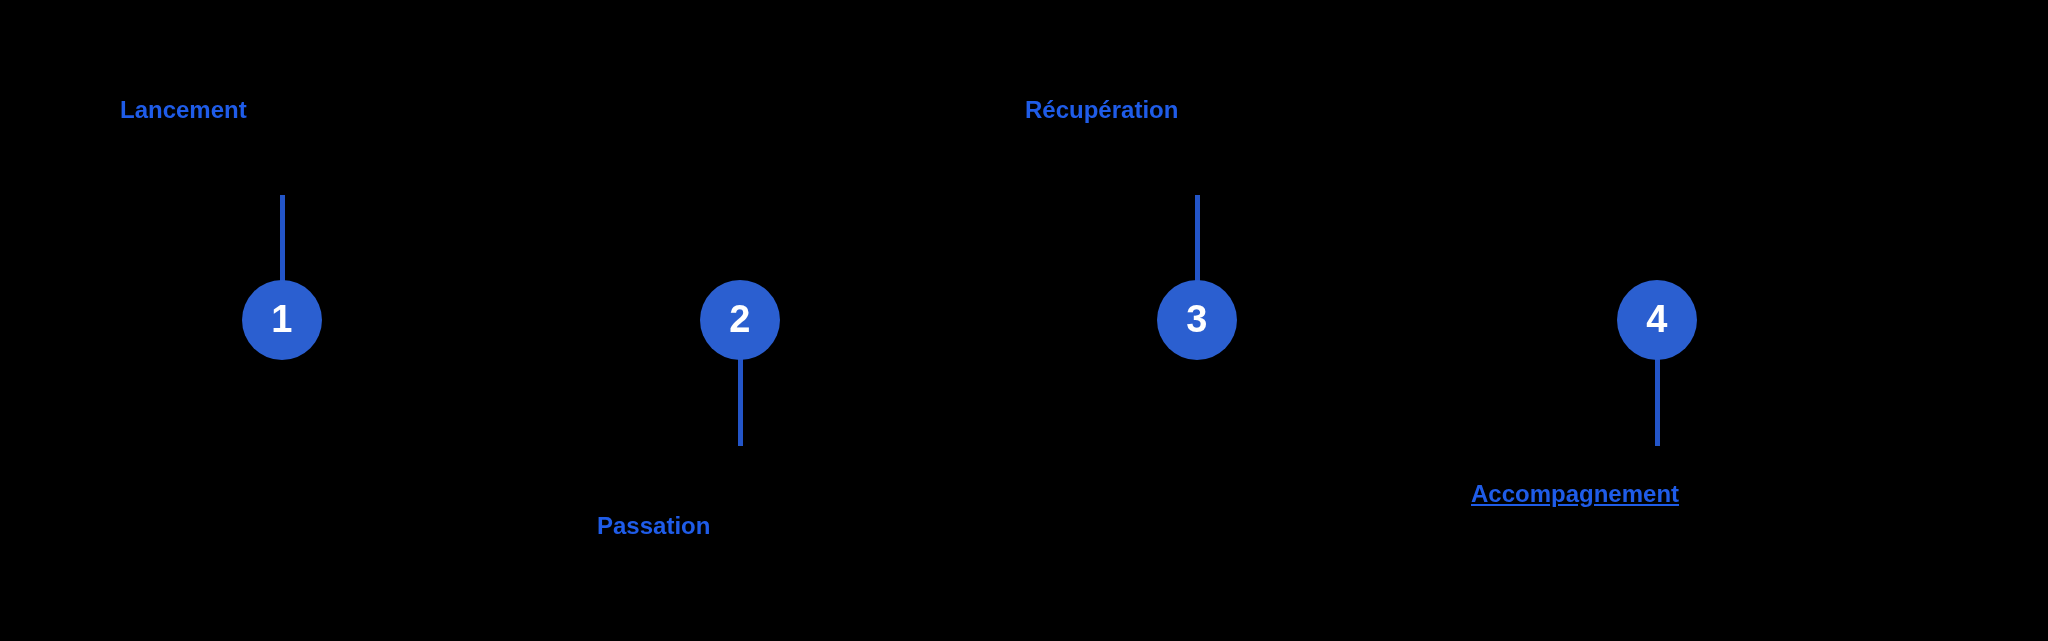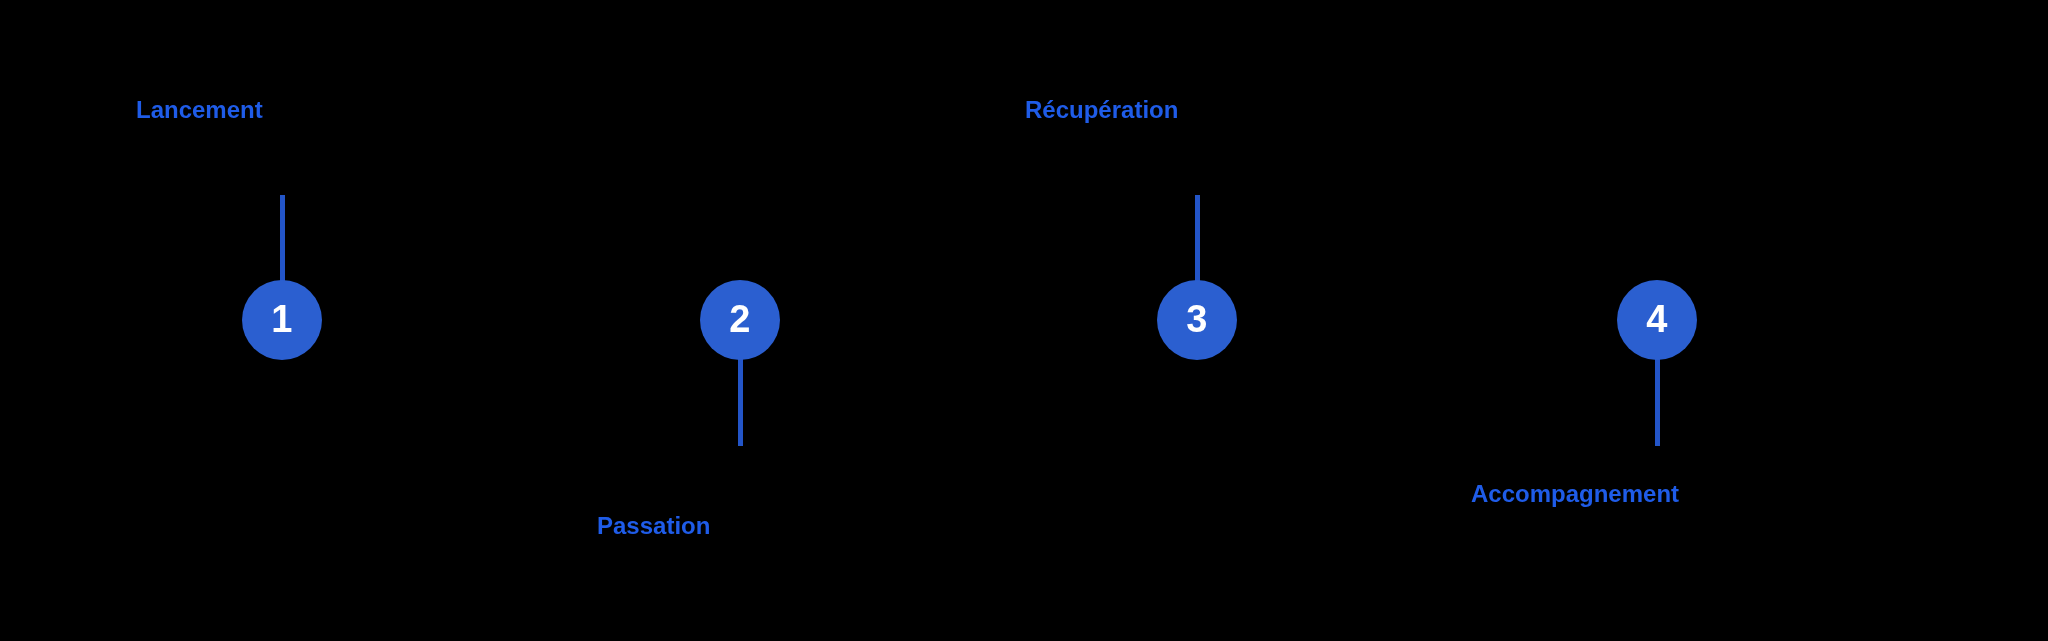--- a/index.html
+++ b/index.html
@@ -95,21 +95,21 @@
 </head>
 <body>
 
 <div class="timeline-canvas">
 
   <div class="milestone" style="left:282px;">
     <div class="connector up"></div>
     <div class="node-circle">
       <span class="node-number">1</span>
     </div>
-    <div class="node-label above" style="left:-162px;margin-left:16px;">Lancement</div>
+    <div class="node-label above" style="left:-162px;">Lancement</div>
   </div>
 
   <div class="milestone" style="left:740px;">
     <div class="connector down"></div>
     <div class="node-circle">
       <span class="node-number">2</span>
     </div>
     <div class="node-label below" style="left:-143px;margin-top:32px;">Passation</div>
   </div>
 
@@ -119,16 +119,16 @@
       <span class="node-number">3</span>
     </div>
     <div class="node-label above" style="left:-172px;">Récupération</div>
   </div>
 
   <div class="milestone" style="left:1657px;">
     <div class="connector down"></div>
     <div class="node-circle">
       <span class="node-number">4</span>
     </div>
-    <div class="node-label below" style="left:-186px;">Accompagnement</div>
+    <div class="node-label below" style="left:-186px;text-decoration:underline;">Accompagnement</div>
   </div>
 
 </div>
 
 </body></html>

